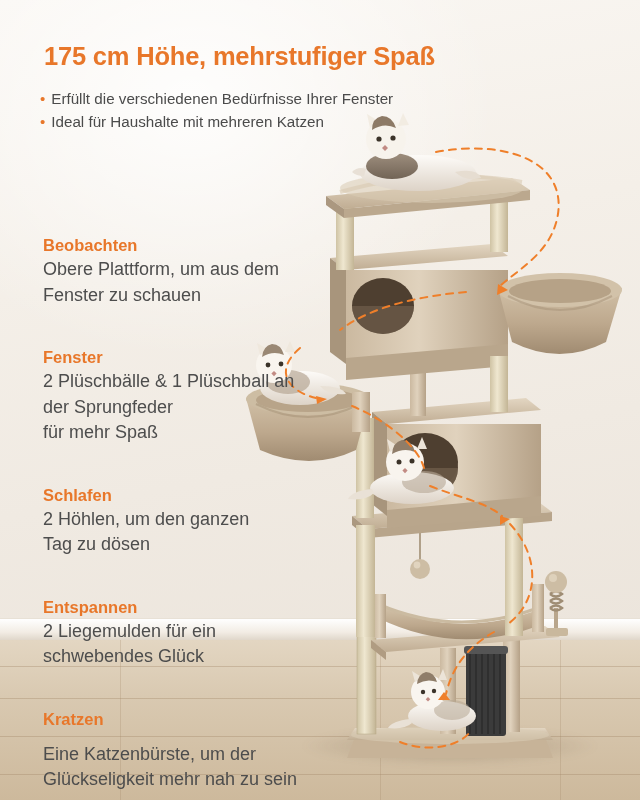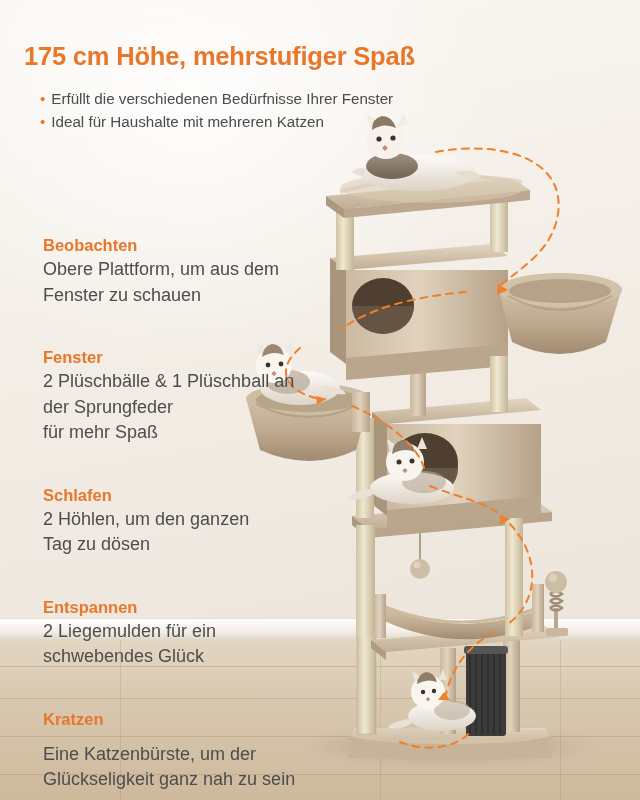--- a/index.html
+++ b/index.html
@@ -61,21 +61,21 @@
     position: absolute;
     left: 300px; top: 726px;
     width: 300px; height: 40px;
     background: radial-gradient(ellipse at center, rgba(90,70,50,0.30) 0%, rgba(90,70,50,0.0) 70%);
     filter: blur(3px);
   }
 
   
   .headline {
     position: absolute;
-    left: 24px; top: 42px;
+    left: 44px; top: 42px;
     width: 580px;
     font-size: 25.5px;
     font-weight: bold;
     color: #e8772a;
     letter-spacing: -0.2px;
   }
   .bullets {
     position: absolute;
     left: 40px; top: 88px;
     width: 420px;
@@ -396,17 +396,17 @@
     <div class="feature">
       <div class="feature-title">Entspannen</div>
       <div class="feature-desc">2 Liegemulden für ein
 schwebendes Glück</div>
     </div>
     <div class="feature">
       <div class="feature-title">Kratzen</div>
     </div>
     <div class="feature">
       <div class="feature-desc">Eine Katzenbürste, um der
-Glückseligkeit ganz nah zu sein</div>
+Glückseligkeit mehr nah zu sein</div>
     </div>
   </div>
 
 </div>
 
 </body></html>

